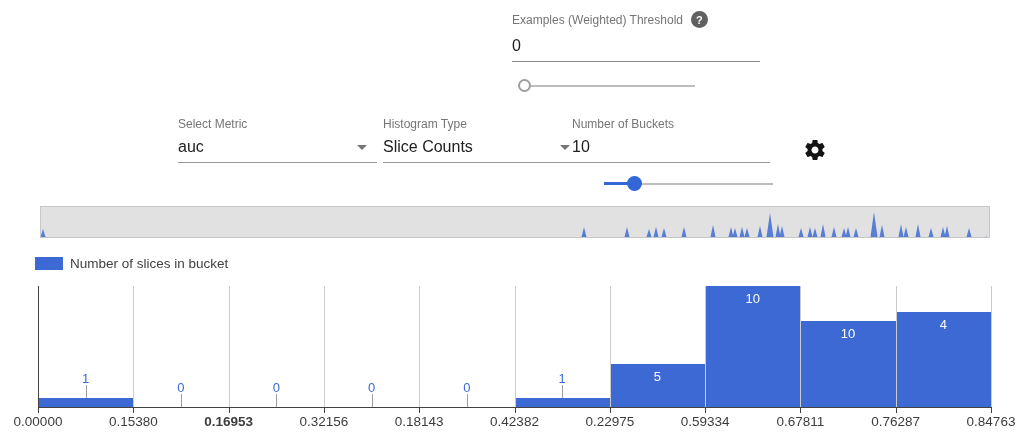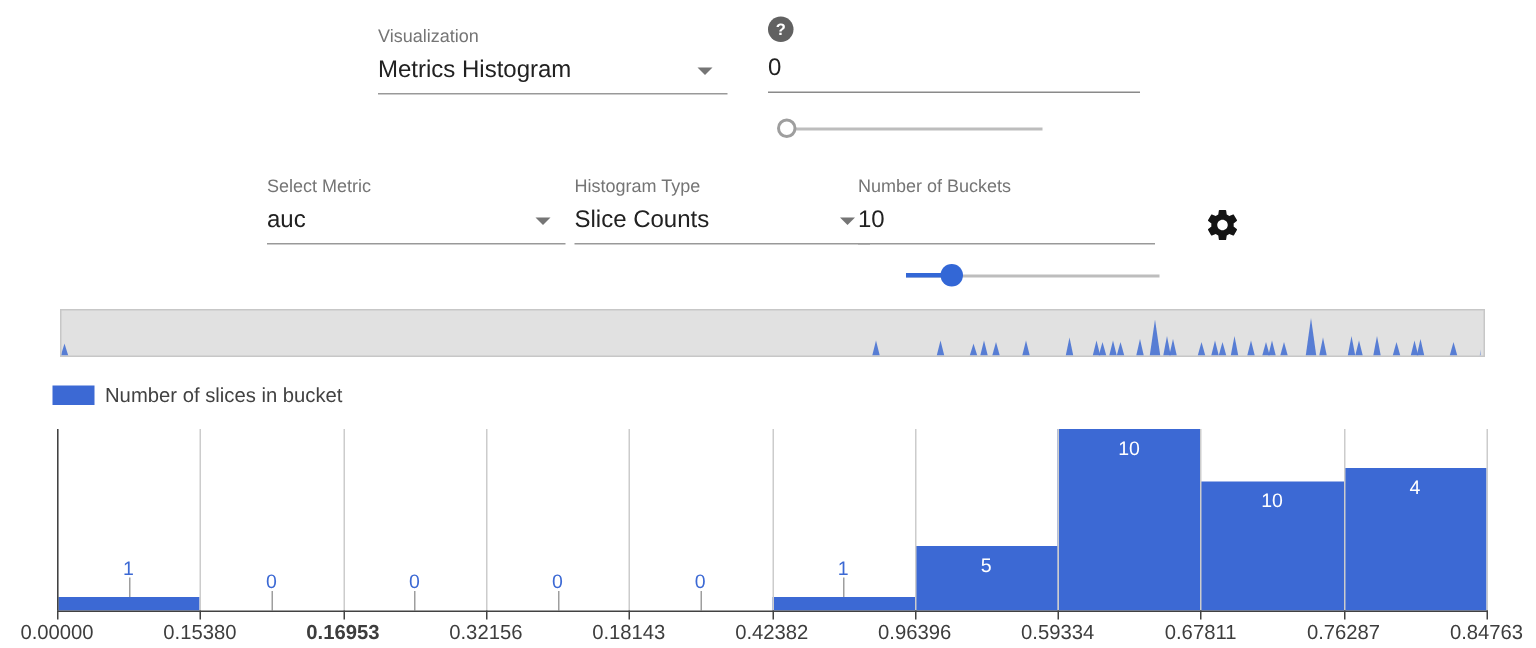--- a/index.html
+++ b/index.html
@@ -40,30 +40,24 @@
   .chart .tick{position:absolute;width:1px;height:6px;background:#424242;}
   .chart .xlabel{position:absolute;width:90px;text-align:center;font-size:13.5px;color:#3d3d3d;}
   .chart .vlabel{position:absolute;width:80px;text-align:center;font-size:13px;}
   .chart .leader{position:absolute;width:1px;background:#9e9e9e;}
 </style>
 </head>
 <body>
 
 <div class="app">
 
-  <div class="field" style="left:252px;top:17px;width:233px;">
-    <div class="flabel">Visualization</div>
-    <div class="fvalue-row">
-      <span class="fvalue">Metrics Histogram</span>
-      <span class="arrow"></span>
-    </div>
-  </div>
 
   <div class="field" style="left:512px;top:11px;width:248px;">
     <div class="label-row">
+      <span class="flabel">Examples (Weighted) Threshold</span>
       <span class="help">?</span>
     </div>
     <div class="fvalue-row" style="margin-top:9px;border-bottom-color:#8a8a8a;">
       <span class="fvalue">0</span>
     </div>
   </div>
 
   <div class="slider" style="left:523px;top:85px;width:172px;">
     <div class="handle-ring" style="left: -5px;"></div>
   </div>
@@ -182,21 +176,21 @@
       <div class="tick" style="left: 323.9px; top: 407px; z-index: 4;"></div>
       <div class="xlabel" style="left: 278.9px; top: 414px;">0.32156</div>
       <div class="gridline" style="left: 419.2px; top: 286px; height: 121px; z-index: 3;"></div>
       <div class="tick" style="left: 419.2px; top: 407px; z-index: 4;"></div>
       <div class="xlabel" style="left: 374.2px; top: 414px;">0.18143</div>
       <div class="gridline" style="left: 514.5px; top: 286px; height: 121px; z-index: 3;"></div>
       <div class="tick" style="left: 514.5px; top: 407px; z-index: 4;"></div>
       <div class="xlabel" style="left: 469.5px; top: 414px;">0.42382</div>
       <div class="gridline" style="left: 609.8px; top: 286px; height: 121px; z-index: 3;"></div>
       <div class="tick" style="left: 609.8px; top: 407px; z-index: 4;"></div>
-      <div class="xlabel" style="left: 564.8px; top: 414px;">0.96396</div>
+      <div class="xlabel" style="left: 564.8px; top: 414px;">0.22975</div>
       <div class="gridline" style="left: 705.1px; top: 286px; height: 121px; z-index: 3;"></div>
       <div class="tick" style="left: 705.1px; top: 407px; z-index: 4;"></div>
       <div class="xlabel" style="left: 660.1px; top: 414px;">0.59334</div>
       <div class="gridline" style="left: 800.4px; top: 286px; height: 121px; z-index: 3;"></div>
       <div class="tick" style="left: 800.4px; top: 407px; z-index: 4;"></div>
       <div class="xlabel" style="left: 755.4px; top: 414px;">0.67811</div>
       <div class="gridline" style="left: 895.7px; top: 286px; height: 121px; z-index: 3;"></div>
       <div class="tick" style="left: 895.7px; top: 407px; z-index: 4;"></div>
       <div class="xlabel" style="left: 850.7px; top: 414px;">0.76287</div>
       <div class="gridline" style="left: 991px; top: 286px; height: 121px; z-index: 3;"></div>

